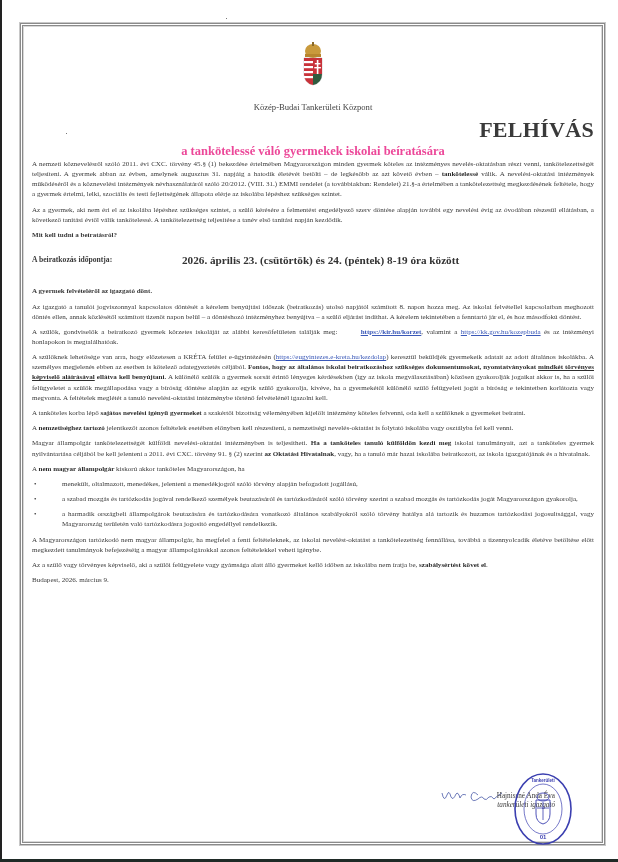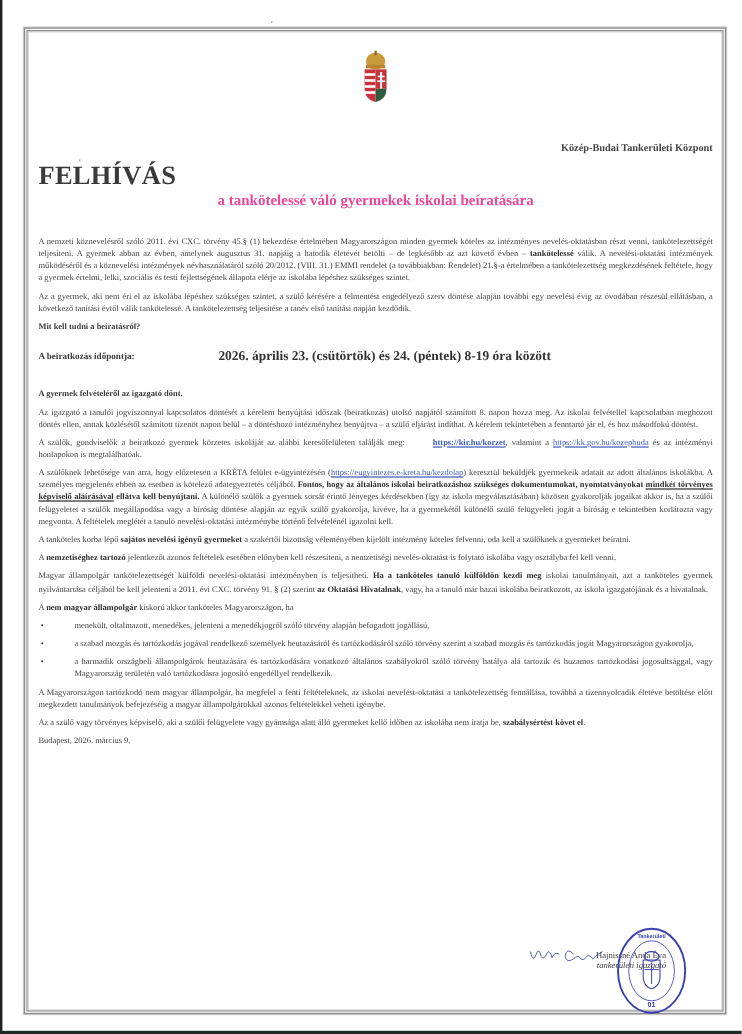--- a/index.html
+++ b/index.html
@@ -17,25 +17,25 @@
     border: 3px double #8a8a8a;
     box-shadow: 0 0 0 1px #c8c8c8, inset 0 0 0 1px #d8d8d8;
     box-sizing: border-box;
   }
   .content {
     position: absolute; left: 32px; top: 30px; width: 562px;
     font-size: 7.05px; line-height: 10.1px;
   }
   .crest-wrap { text-align: center; height: 60px; padding-top: 12px; box-sizing: border-box; }
   .crest { display: inline-block; }
-  .org { text-align: right; font-size: 8.6px; margin-top: 28px; color: #444; font-weight: bold; }
-  .title { text-align: left; font-size: 22px; font-weight: bold; margin-top: 6px; line-height: 24px; color: #3a3a3a; letter-spacing: 0.3px; }
+  .org { text-align: center; font-size: 8.6px; margin-top: 12px; color: #444; }
+  .title { text-align: right; font-size: 22px; font-weight: bold; margin-top: 6px; line-height: 24px; color: #3a3a3a; letter-spacing: 0.3px; }
   .subtitle { text-align: center; font-size: 12.5px; font-weight: bold; margin-top: 2px; line-height: 15px; color: #ec4899; }
   p { margin: 0 0 5.2px 0; text-align: justify; }
-  .first { margin-top: 21px; }
+  .first { margin-top: 0; }
   b { color: #2e2e2e; }
   a { color: #3a58b8; text-decoration: underline; }
   a.bold { font-weight: bold; margin-left: 20px; }
   .heading { font-weight: bold; margin-top: 3px; }
   .date-row { display: flex; align-items: center; margin: 15px 0 21px 0; }
   .date-label { font-weight: bold; font-size: 7.6px; width: 150px; }
   .date-value { font-weight: bold; font-size: 11.2px; color: #333; }
   .bullets { margin: 0 0 4px 0; padding: 0; list-style: none; }
   .bullets li { display: flex; margin-bottom: 5px; text-align: justify; }
   .bullets .dot { width: 28px; flex: none; padding-left: 2px; }

